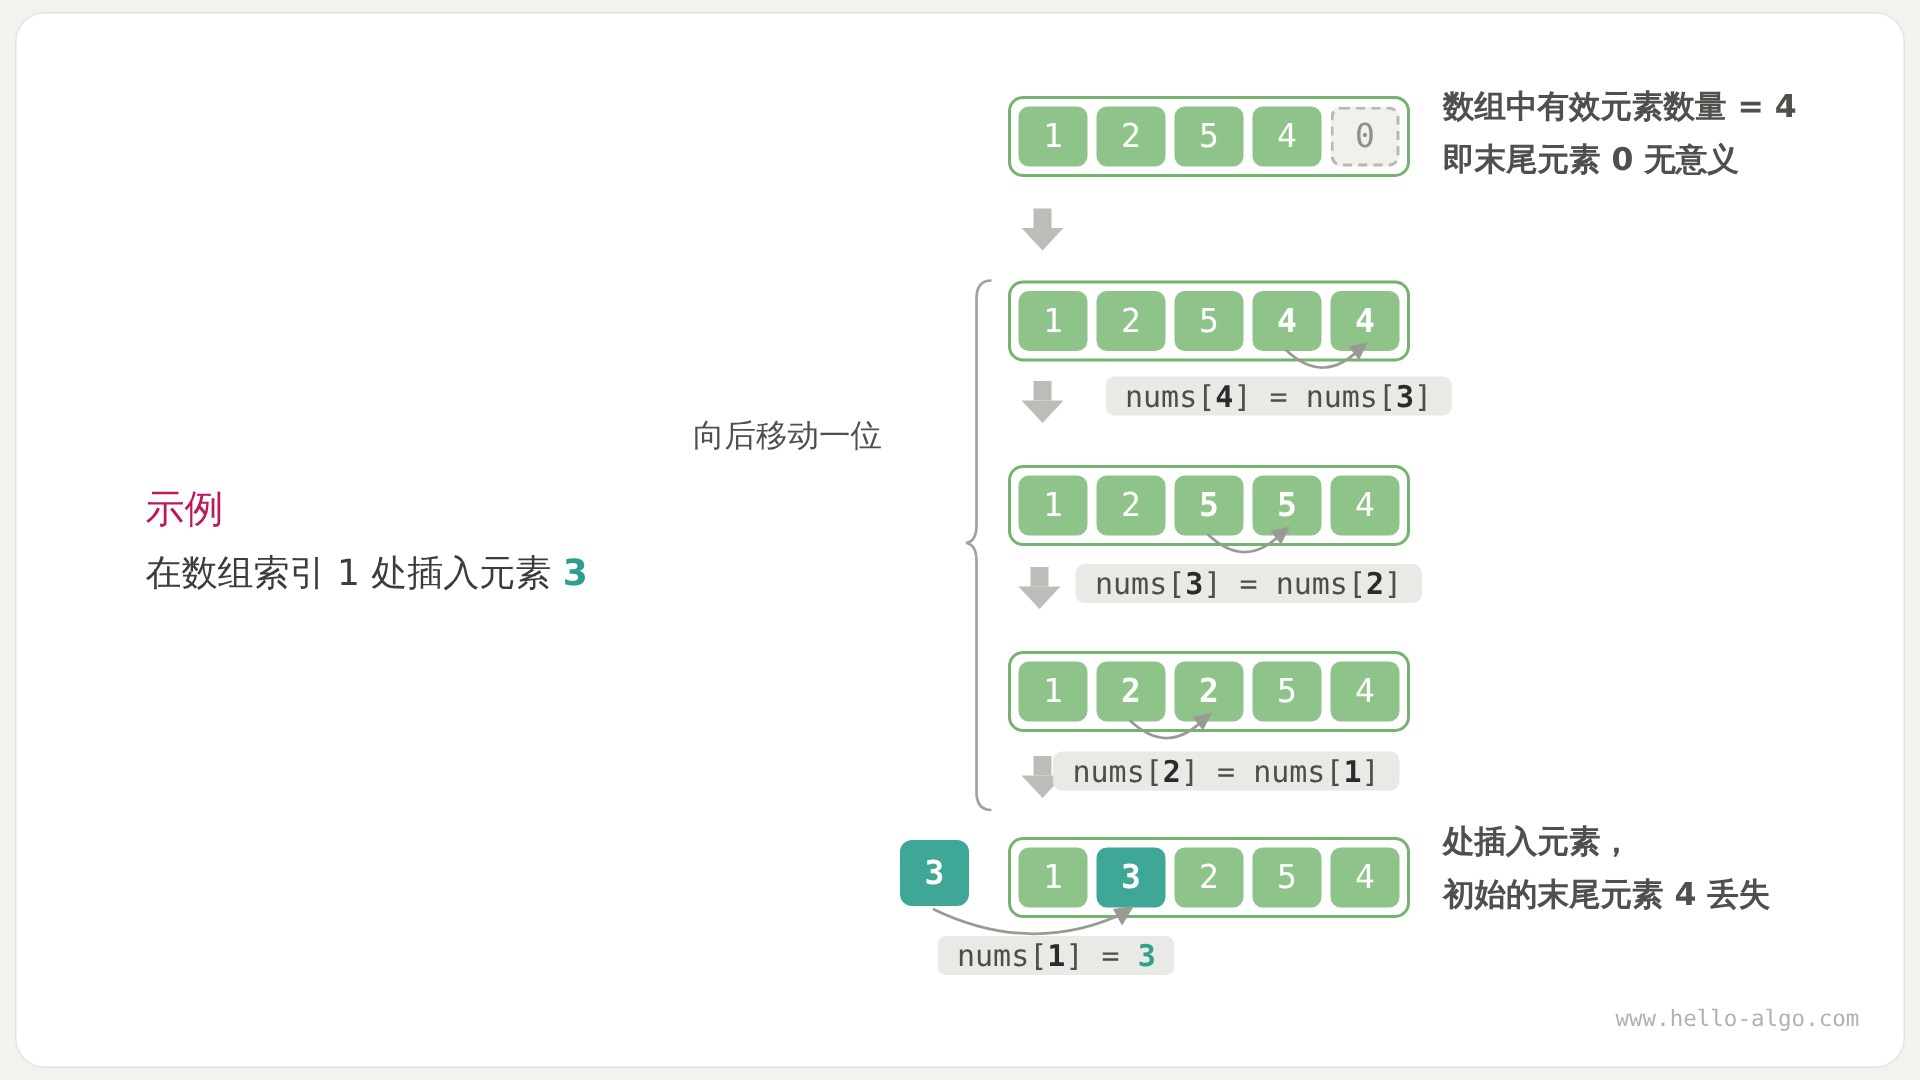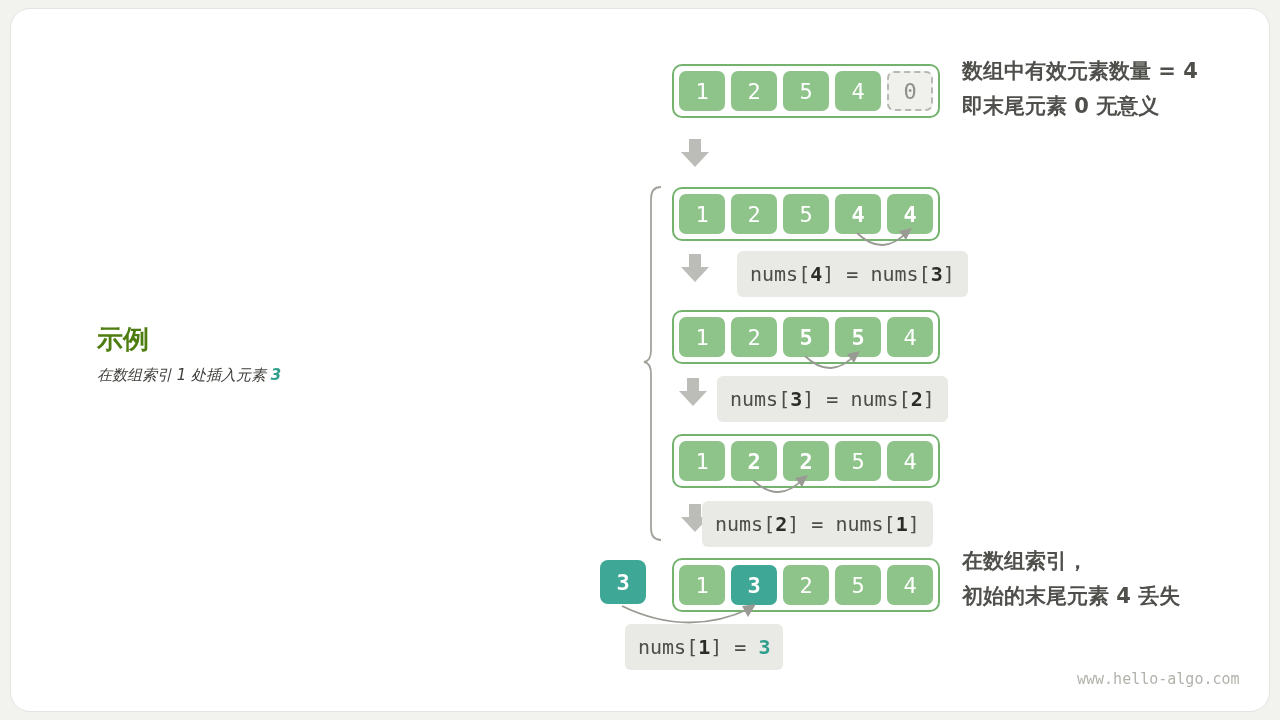--- a/index.html
+++ b/index.html
@@ -38,49 +38,50 @@
 
   
   .down-arrow { position:absolute; width:28px; height:28px; }
   .down-arrow .shaft { position:absolute; left:8px; top:0; width:12px; height:13px; background:#bcbcb8; }
   .down-arrow .head  { position:absolute; left:0; top:13px; width:0; height:0;
                        border-left:14px solid transparent; border-right:14px solid transparent;
                        border-top:15px solid #bcbcb8; }
 
   
   .step-label {
-    position:absolute; background:#e9e9e5; border-radius:6px; padding:11px 13px;
+    position:absolute; background:#e9e9e5; border-radius:6px; padding:1px 13px;
     font-family:"DejaVu Sans Mono","Liberation Mono",monospace;
     font-size:20px; color:#4d4d4a; white-space:nowrap;
   }
   .step-label b { color:#2b2b29; }
   .teal-b { color:#2f9f8d; font-weight:bold; }
 
   
   .note { position:absolute; font-size:21px; color:#4f4f4c; white-space:nowrap;font-weight:bold; }
-  .example-title { position:absolute; font-size:26px; font-weight:bold; color:#4d7c0f; }
-  .example-desc  { position:absolute; font-size:15px; color:#3c3c39; white-space:nowrap;font-style:italic; }
+  .example-title { position:absolute; font-size:26px; font-weight:normal; color:#be185d; }
+  .example-desc  { position:absolute; font-size:24px; color:#3c3c39; white-space:nowrap; }
   .shift-note { position:absolute; width:160px; text-align:center; font-size:21px; color:#4f4f4c; line-height:36px; }
   .watermark {
     position:absolute; font-family:"DejaVu Sans Mono","Liberation Mono",monospace;
     font-size:15px; color:#b2b2ac;text-align:center;
   }
   svg.overlay { position:absolute; left:0; top:0; pointer-events:none; }
 </style>
 </head>
 <body>
 
 <div class="card"></div>
 
 <div class="example-title" style="left:97px;top:322px">示例</div>
 <div class="example-desc" style="left:97px;top:366px">
   <span>在数组索引 1 处插入元素 </span><span class="teal-b">3</span>
 </div>
 
 <div class="shift-note" style="left:445px;top:272px">
+  <div>向后移动一位</div>
 </div>
 
 <div class="array" style="left:672px;top:64px">
   <div class="cell">1</div>
   <div class="cell">2</div>
   <div class="cell">5</div>
   <div class="cell">4</div>
   <div class="cell dashed">0</div>
 </div>
 <div class="note" style="left:962px;top:57px">数组中有效元素数量 = 4</div>
@@ -137,21 +138,21 @@
 </div>
 
 <div class="standalone-cell" style="left:600px;top:560px">3</div>
 <div class="array" style="left:672px;top:558px">
   <div class="cell">1</div>
   <div class="cell teal">3</div>
   <div class="cell">2</div>
   <div class="cell">5</div>
   <div class="cell">4</div>
 </div>
-<div class="note" style="left:962px;top:547px">在数组索引，</div>
+<div class="note" style="left:962px;top:547px">处插入元素，</div>
 <div class="note" style="left:962px;top:582px">初始的末尾元素 4 丢失</div>
 <div class="step-label" style="left:625px;top:624px">
   <span>nums[</span><b>1</b><span>] = </span><span class="teal-b">3</span>
 </div>
 
 <div class="watermark" style="left:1077px;top:670px">www.hello-algo.com</div>
 
 <svg class="overlay" width="1280" height="720" viewBox="0 0 1280 720">
   <path d="M 661 187 Q 651 187 651 199 L 651 350 Q 651 361 644 362 Q 651 363 651 374 L 651 528 Q 651 540 661 540" stroke="#a3a39d" stroke-width="1.8" fill="none"></path>
   <g stroke="#9a9a95" stroke-width="1.8" fill="none">

